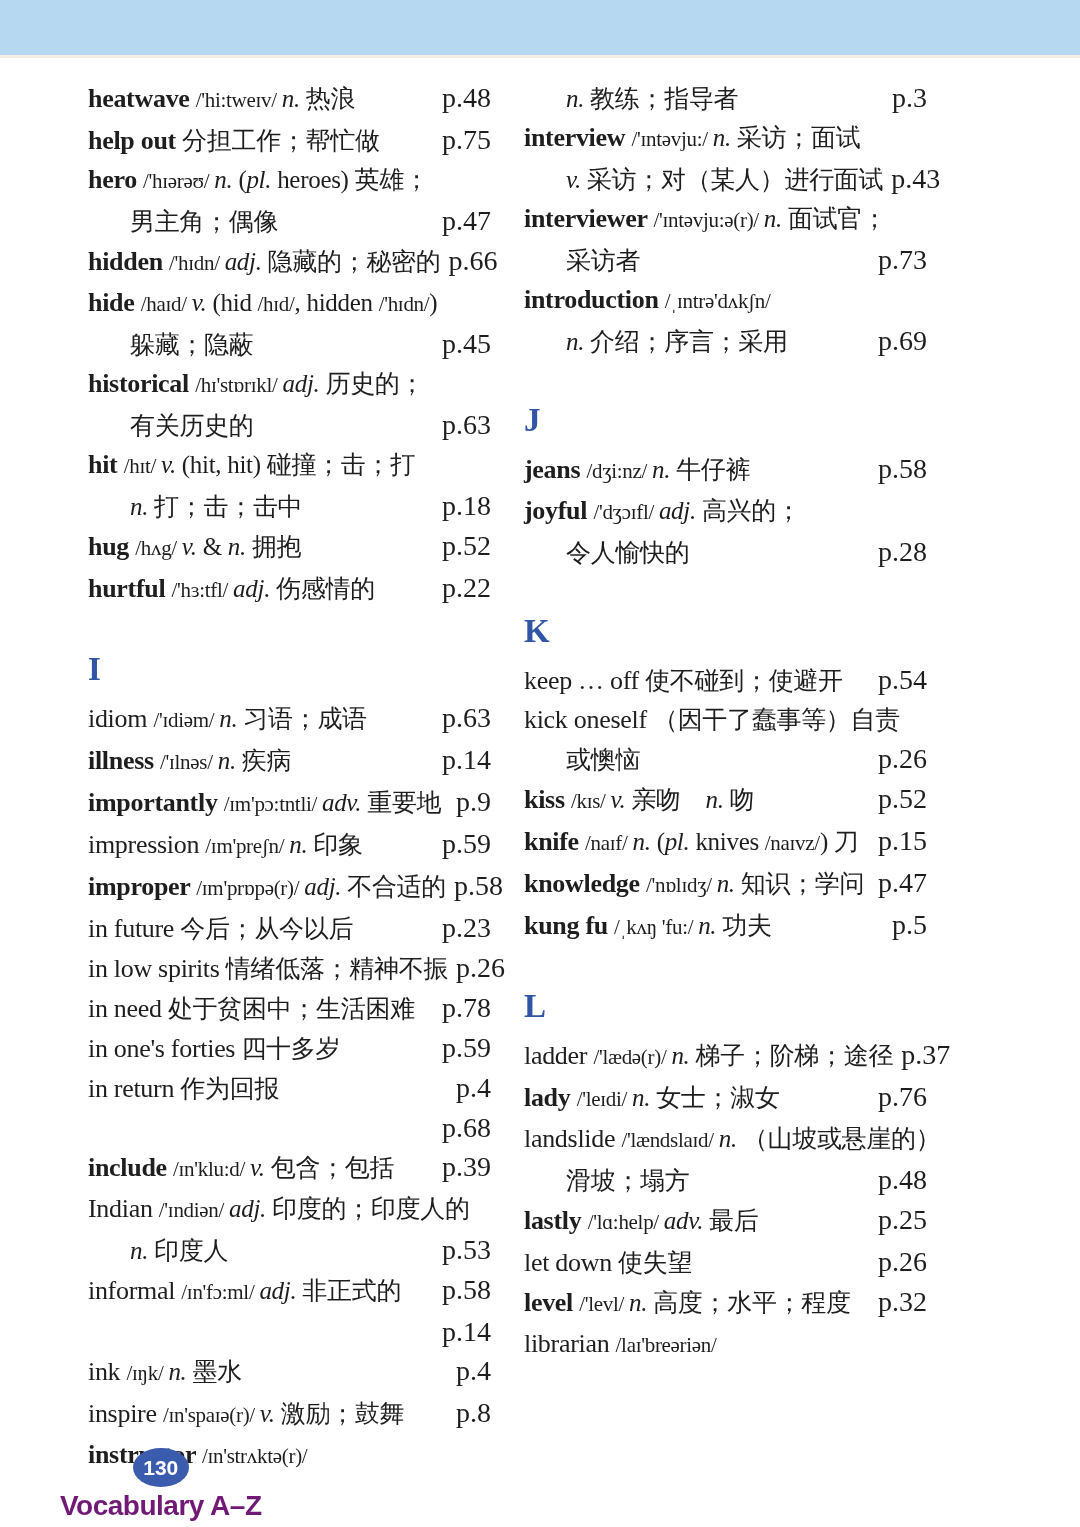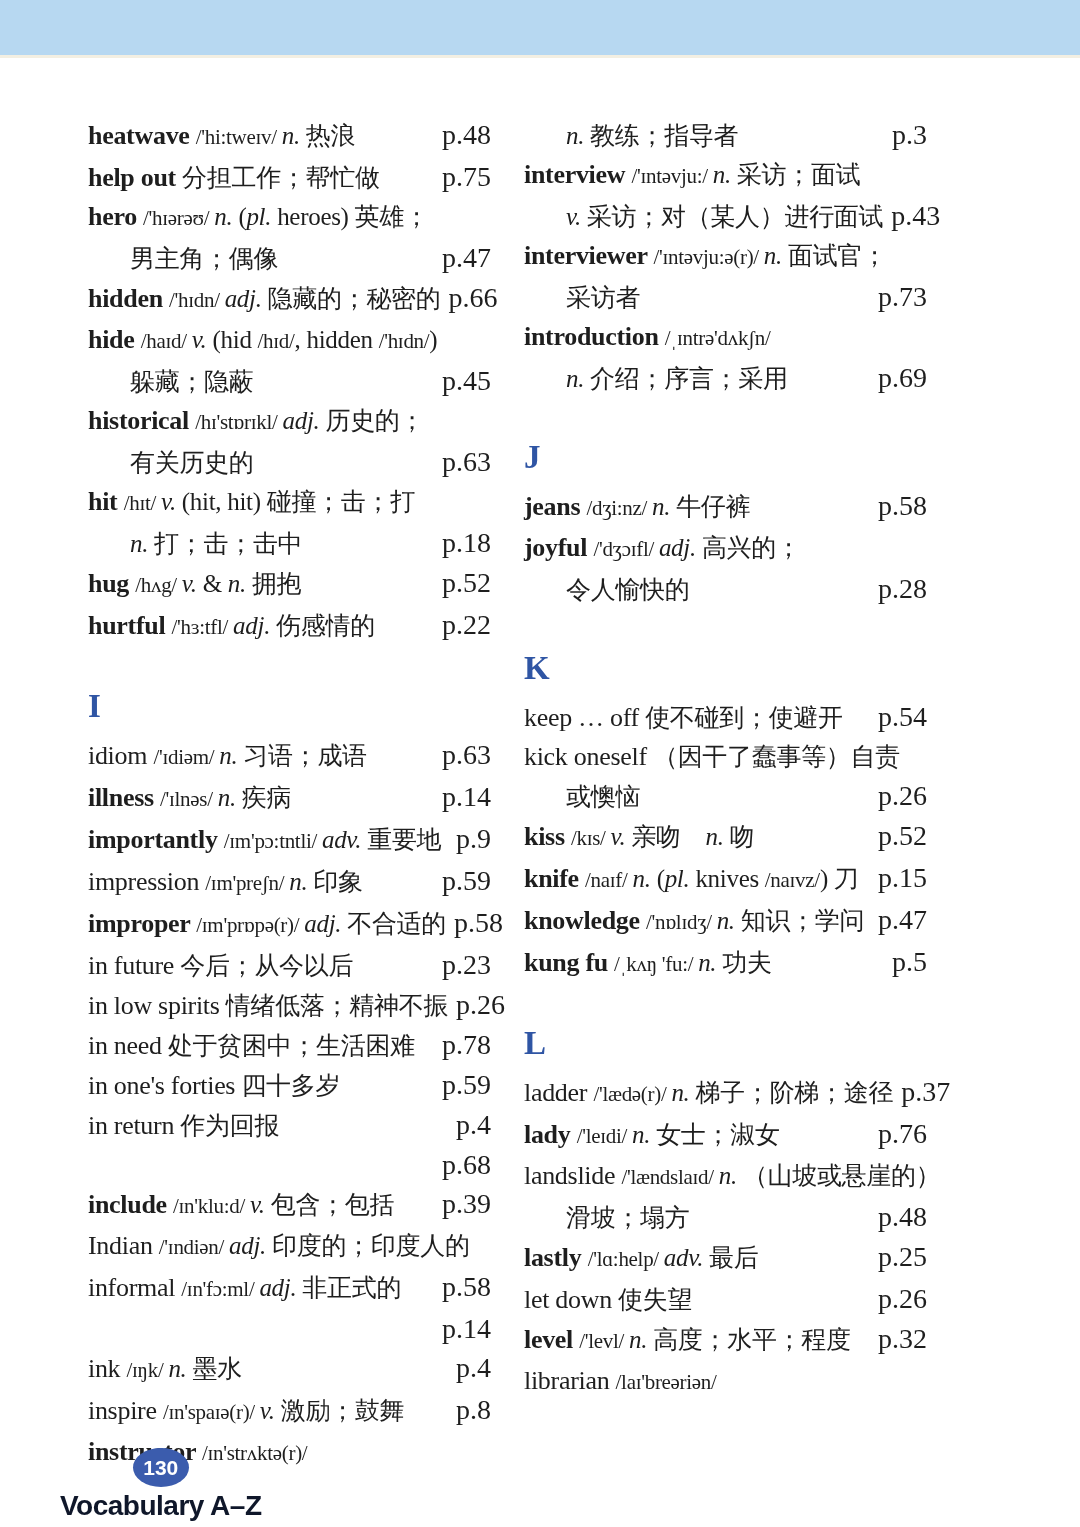--- a/index.html
+++ b/index.html
@@ -14,21 +14,21 @@
   .header-bar {
     position:absolute; top:0; left:0;
     width:1080px; height:55px;
     background:#b7d8f1;
     border-bottom:3px solid #f3efe2;
   }
   .content {
     position:absolute; top:78px; left:88px;
     display:flex; gap:33px;
   }
-  .col { width:403px;margin-top:37px; }
+  .col { width:403px; }
   .entry { }
   .line {
     display:flex; align-items:baseline;
     line-height:39px; font-size:25px;
     white-space:nowrap;
   }
   .txt { letter-spacing:-0.3px; }
   .indent .txt { padding-left:42px; }
   .s-w { font-size:26px; }
   .s-w.b { font-weight:bold; }
@@ -51,21 +51,21 @@
     font-family:"Liberation Sans","DejaVu Sans",sans-serif;
     flex-direction:column;
   }
   .badge {
     width:56px; height:39px;
     background:#3b5cad; border-radius:50%;
     display:flex; align-items:center; justify-content:center;
     color:#ffffff; font-size:21px; font-weight:bold;
   }
   .footer-label {
-    color:#0f172a; font-size:28px; font-weight:bold;
+    color:#701a75; font-size:28px; font-weight:bold;
     letter-spacing:-0.5px;
   }
 </style>
 </head>
 <body>
 
 <div class="page-root">
   <div class="header-bar"></div>
 
   <div class="content">
@@ -204,20 +204,24 @@
         </div>
         <div class="entry">
           <div class="line">
             <span class="txt"><span class="s-w b">include </span><span class="s-ph">/ɪn'klu:d/ </span><span class="s-pos">v. </span><span class="s-t">包含；包括</span></span>
             <span class="page">p.39</span>
           </div>
         </div>
         <div class="entry">
           <div class="line">
             <span class="txt"><span class="s-w">Indian </span><span class="s-ph">/'ɪndiən/ </span><span class="s-pos">adj. </span><span class="s-t">印度的；印度人的</span></span>
+          </div>
+          <div class="line indent">
+            <span class="txt"><span class="s-pos">n. </span><span class="s-t">印度人</span></span>
+            <span class="page">p.53</span>
           </div>
         </div>
         <div class="entry">
           <div class="line">
             <span class="txt"><span class="s-w">informal </span><span class="s-ph">/ɪn'fɔ:ml/ </span><span class="s-pos">adj. </span><span class="s-t">非正式的</span></span>
             <span class="page">p.58</span>
           </div>
         </div>
         <div class="entry">
           <div class="line">

